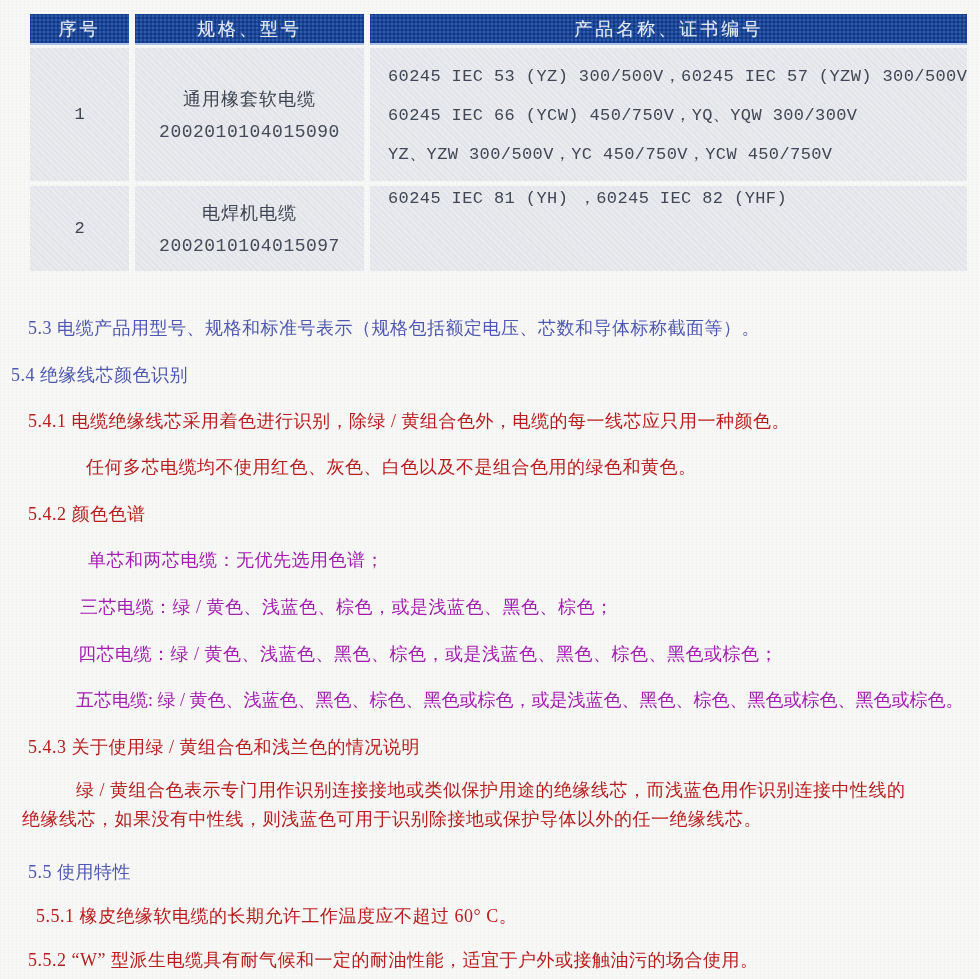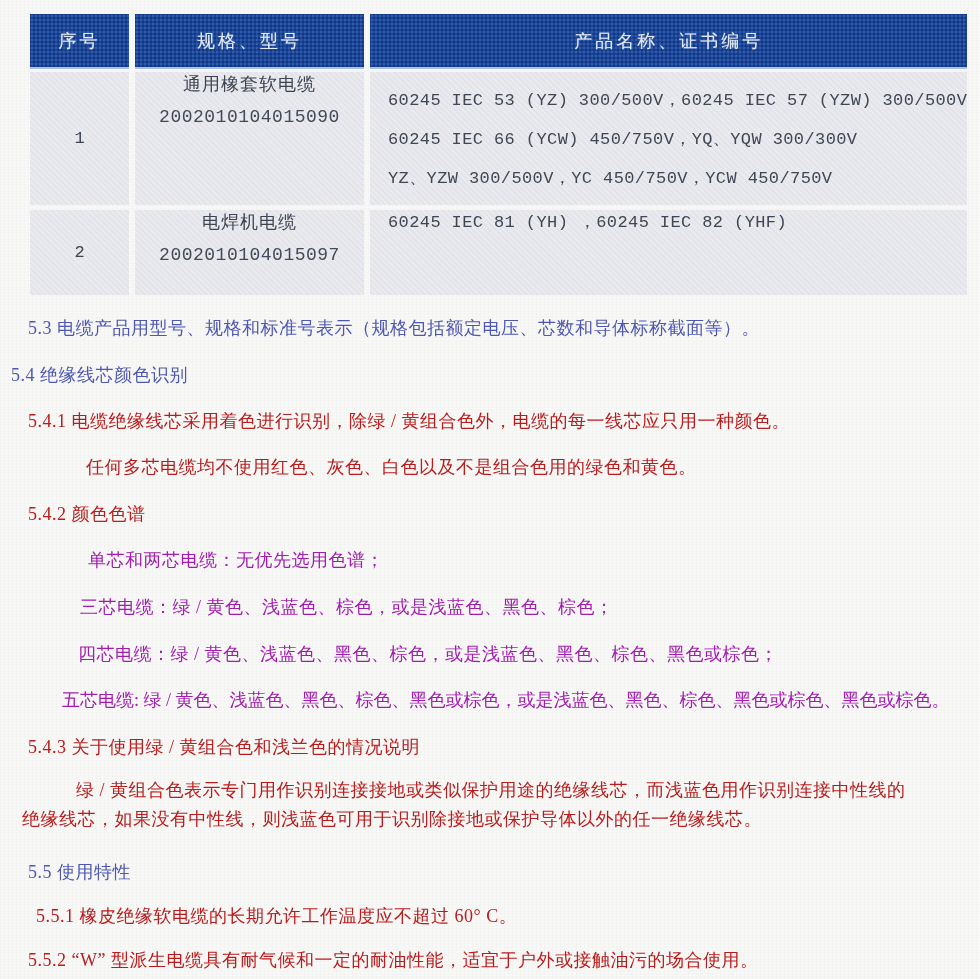--- a/index.html
+++ b/index.html
@@ -14,21 +14,21 @@
 
   
   .cable-table{
     position:absolute;left:30px;top:14px;width:923px;
     display:grid;
     grid-template-columns:99px 229px 1fr;
     grid-auto-rows:min-content;
     column-gap:6px;row-gap:5px;
   }
   .th{
-    height:53px;
+    height:29px;
     background-color:#1d4697;
     background-image:
       radial-gradient(rgba(60,110,190,.55) 1px, rgba(0,0,0,0) 1px),
       radial-gradient(rgba(10,40,110,.5) 1px, rgba(0,0,0,0) 1px);
     background-size:4px 4px,4px 4px;
     background-position:0 0,2px 2px;
     color:#e2e9f5;
     display:flex;align-items:center;justify-content:center;
     font-size:18px;letter-spacing:3px;
     box-shadow:0 2px 0 rgba(150,180,225,.8);
@@ -36,21 +36,21 @@
   }
   .td{
     background:#e3e4e9;
     background-image:repeating-linear-gradient(45deg, rgba(255,255,255,.25) 0 2px, rgba(0,0,0,0) 2px 4px);
     color:#3e4552;
     display:flex;
   }
   .row1{height:133px;}
   .row2{height:85px;}
   .td.center{align-items:center;justify-content:center;}
-  .td.col-name{flex-direction:column;align-items:center;gap:11px;}
+  .td.col-name{flex-direction:column;align-items:center;justify-content:center;gap:11px;}
   .td.col-spec{flex-direction:column;justify-content:space-evenly;align-items:flex-start;padding-left:18px;box-sizing:border-box;}
   .td.col-spec.single{justify-content:flex-start;}
   .no-cell{font-size:17px;font-family:"Liberation Mono","DejaVu Sans Mono",monospace;color:#3b4350;}
   .prod-name{font-size:18px;letter-spacing:1px;color:#3e4552;}
   .cert-no{font-size:18px;font-family:"Liberation Mono","DejaVu Sans Mono",monospace;letter-spacing:0.5px;color:#434a58;}
   .spec-line{
     font-size:17px;font-family:Liberation Mono, monospace;
     letter-spacing:0.4px;color:#3f4654;white-space:nowrap;
   }
 
@@ -98,19 +98,19 @@
 </div>
 
 <div class="ln blue" style="left:28px;top:316px;">5.3 电缆产品用型号、规格和标准号表示（规格包括额定电压、芯数和导体标称截面等）。</div>
 <div class="ln blue" style="left:11px;top:363px;">5.4 绝缘线芯颜色识别</div>
 <div class="ln" style="left:28px;top:409px;">5.4.1 电缆绝缘线芯采用着色进行识别，除绿 / 黄组合色外，电缆的每一线芯应只用一种颜色。</div>
 <div class="ln" style="left:86px;top:455px;">任何多芯电缆均不使用红色、灰色、白色以及不是组合色用的绿色和黄色。</div>
 <div class="ln" style="left:28px;top:502px;">5.4.2 颜色色谱</div>
 <div class="ln soft" style="left:88px;top:548px;">单芯和两芯电缆：无优先选用色谱；</div>
 <div class="ln soft" style="left:80px;top:595px;">三芯电缆：绿 / 黄色、浅蓝色、棕色，或是浅蓝色、黑色、棕色；</div>
 <div class="ln soft" style="left:78px;top:642px;">四芯电缆：绿 / 黄色、浅蓝色、黑色、棕色，或是浅蓝色、黑色、棕色、黑色或棕色；</div>
-<div class="ln soft" style="left:62px;top:688px;letter-spacing:0;font-family:Liberation Serif, serif;">五芯电缆: 绿 / 黄色、浅蓝色、黑色、棕色、黑色或棕色，或是浅蓝色、黑色、棕色、黑色或棕色、黑色或棕色。</div>
+<div class="ln soft" style="left:76px;top:688px;letter-spacing:0;font-family:Liberation Serif, serif;">五芯电缆: 绿 / 黄色、浅蓝色、黑色、棕色、黑色或棕色，或是浅蓝色、黑色、棕色、黑色或棕色、黑色或棕色。</div>
 <div class="ln" style="left:28px;top:735px;">5.4.3 关于使用绿 / 黄组合色和浅兰色的情况说明</div>
 <div class="ln" style="left:76px;top:778px;">绿 / 黄组合色表示专门用作识别连接接地或类似保护用途的绝缘线芯，而浅蓝色用作识别连接中性线的</div>
 <div class="ln" style="left:22px;top:807px;">绝缘线芯，如果没有中性线，则浅蓝色可用于识别除接地或保护导体以外的任一绝缘线芯。</div>
 <div class="ln blue" style="left:28px;top:860px;">5.5 使用特性</div>
 <div class="ln" style="left:36px;top:904px;">5.5.1 橡皮绝缘软电缆的长期允许工作温度应不超过 60° C。</div>
 <div class="ln" style="left:28px;top:948px;">5.5.2 “W” 型派生电缆具有耐气候和一定的耐油性能，适宜于户外或接触油污的场合使用。</div>
 
 </body></html>

